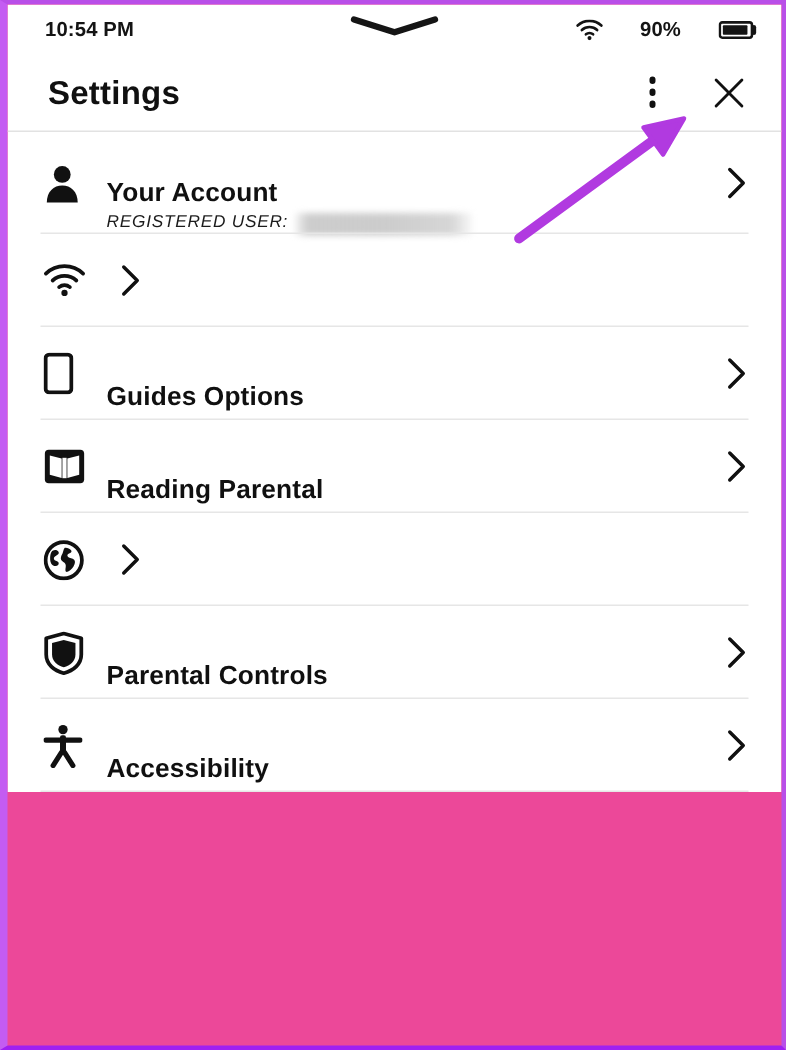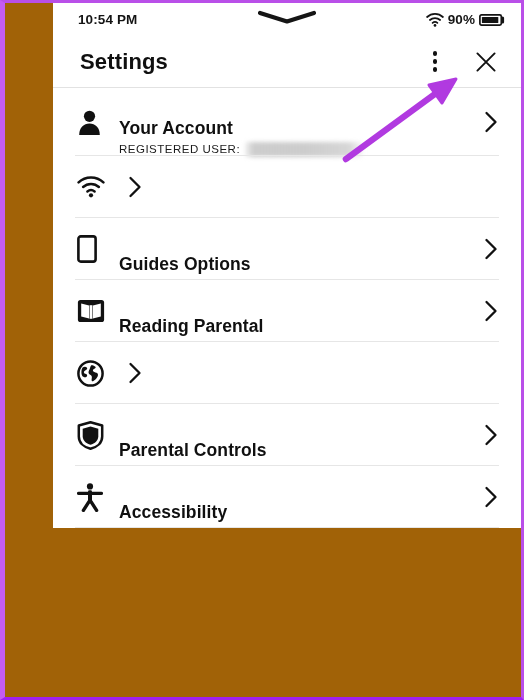--- a/index.html
+++ b/index.html
@@ -10,27 +10,26 @@
   body {
     font-family: "Liberation Sans", sans-serif;
     -webkit-font-smoothing: antialiased;
   }
 
   #device {
     position: relative;
     width: 524px;
     height: 700px;
     box-sizing: border-box;
-    background: #a16207;
+    background: #ec4899;
     overflow: hidden;
     border-top: 3px solid #b94fe8;
     border-right: 3px solid #b94fe8;
     border-bottom: 3px solid #a020f0;
     border-left: 5px solid #c45cf2;
-    padding-left: 48px;
   }
 
   
   .statusbar {
     position: relative;
     height: 33px;
     display: flex;
     align-items: center;
     justify-content: space-between;
     padding: 0 16px 0 25px;
@@ -39,21 +38,21 @@
   }
   .status-time {
     font-size: 13.5px;
     font-weight: 600;
     color: #141414;
     letter-spacing: 0.1px;
   }
   .status-right {
     display: flex;
     align-items: center;
-    gap: 4px;
+    gap: 25px;
   }
   .status-batt-text {
     font-size: 13.5px;
     font-weight: 600;
     color: #141414;
     letter-spacing: 0.1px;
   }
   .drag-handle {
     position: absolute;
     left: 0;
@@ -150,23 +149,24 @@
   }
   .row-label {
     font-size: 17.5px;
     font-weight: 700;
     color: #101010;
     letter-spacing: 0.1px;
     line-height: 1.2;
   }
   .row-sub {
     display: flex;
-    align-items: center;
+    align-items: flex-start;
     gap: 0px;
     margin-top: 3px;
+    font-style: italic;
   }
   .row-sub-label {
     font-size: 11.5px;
     font-weight: 500;
     color: #1b1b1b;
     letter-spacing: 0.5px;
   }
   .redacted {
     width: 118px;
     height: 15px;

